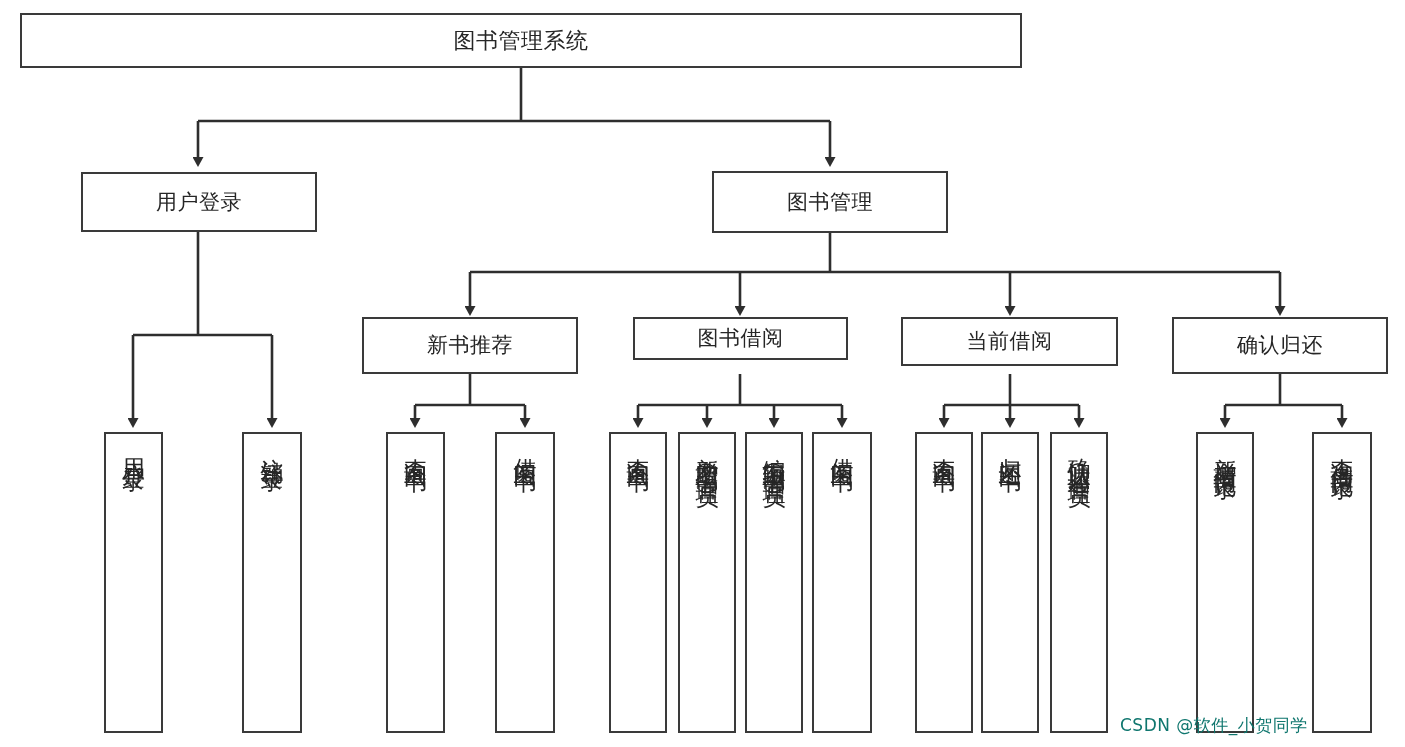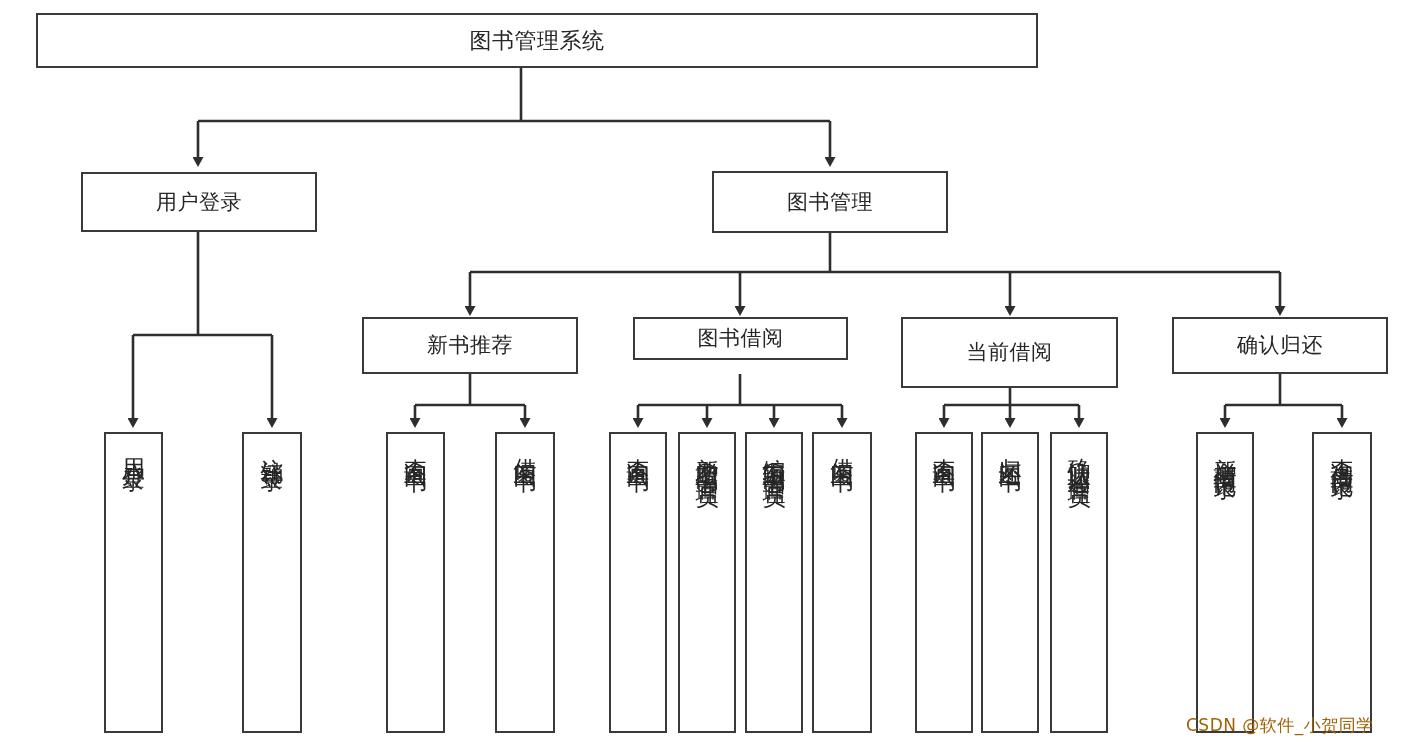--- a/index.html
+++ b/index.html
@@ -60,24 +60,24 @@
   .node.v .lbl {
     writing-mode: vertical-rl;
     text-orientation: upright;
     font-size: 23px;
     letter-spacing: 4px;
     line-height: 1;
     white-space: nowrap;
   }
   .watermark {
     position: absolute;
-    left: 1186px;
+    left: 1120px;
     top: 714px;
     font-size: 17px;
-    color: #a16207;
+    color: #0f766e;
     white-space: nowrap;
     z-index: 3;
     letter-spacing: 0.5px;
   }
 </style>
 </head>
 <body>
 
 <div id="canvas">
 
@@ -124,41 +124,41 @@
       <path d="M1010,405 L1010,419" marker-end="url(#arrow)"></path>
       <path d="M1079,405 L1079,419" marker-end="url(#arrow)"></path>
 
       <path d="M1280,374 L1280,405"></path>
       <path d="M1225,405 L1342,405"></path>
       <path d="M1225,405 L1225,419" marker-end="url(#arrow)"></path>
       <path d="M1342,405 L1342,419" marker-end="url(#arrow)"></path>
     </g>
   </svg>
 
-  <div class="node h root" style="left:36px; top:13px; width:1002px; height:55px;">
+  <div class="node h root" style="left:20px; top:13px; width:1002px; height:55px;">
     <span class="lbl">图书管理系统</span>
   </div>
 
   <div class="node h" style="left:81px; top:172px; width:236px; height:60px;">
     <span class="lbl">用户登录</span>
   </div>
 
   <div class="node h" style="left:362px; top:317px; width:216px; height:57px;">
     <span class="lbl">新书推荐</span>
   </div>
 
   <div class="node h" style="left:712px; top:171px; width:236px; height:62px;">
     <span class="lbl">图书管理</span>
   </div>
 
   <div class="node h" style="left:633px; top:317px; width:215px; height:43px;">
     <span class="lbl">图书借阅</span>
   </div>
 
-  <div class="node h" style="left:901px; top:317px; width:217px; height:71px;">
+  <div class="node h" style="left:901px; top:317px; width:217px; height:49px;">
     <span class="lbl">当前借阅</span>
   </div>
 
   <div class="node h" style="left:1172px; top:317px; width:216px; height:57px;">
     <span class="lbl">确认归还</span>
   </div>
 
   <div class="node v" style="left:104px; top:432px; width:59px; height:301px;">
     <span class="lbl">用户登录</span>
   </div>

